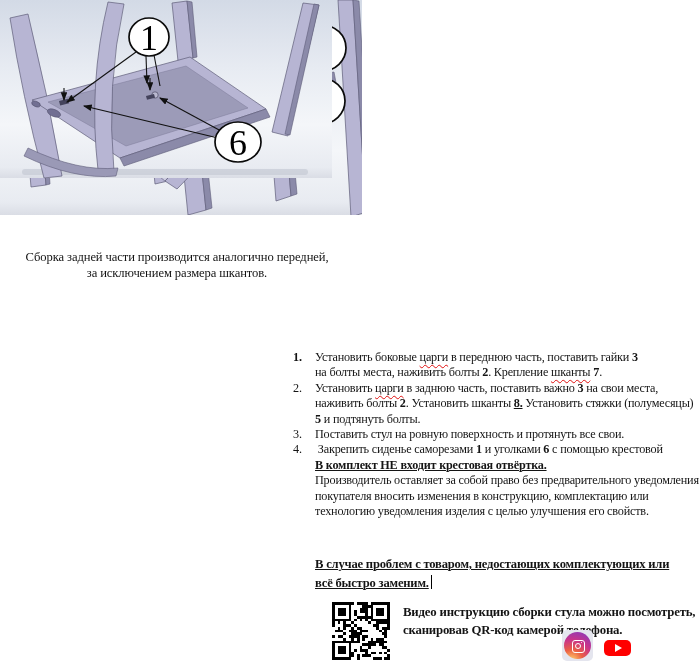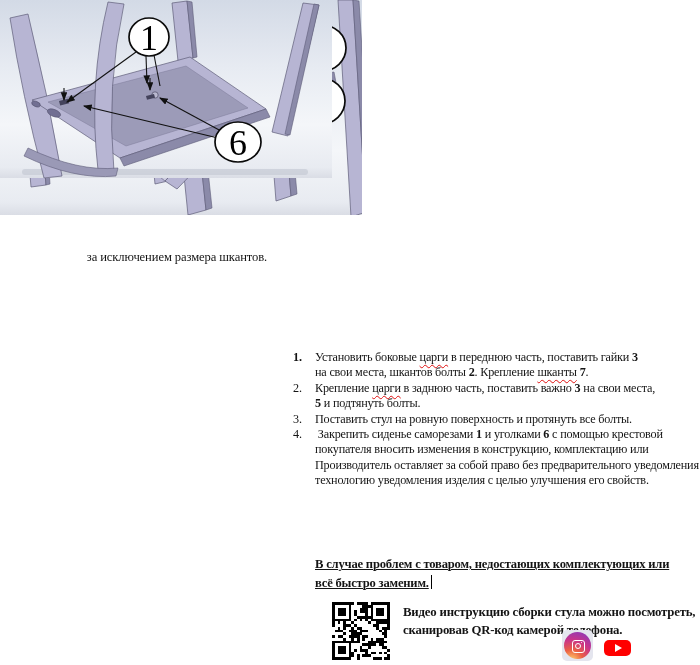--- a/index.html
+++ b/index.html
@@ -157,20 +157,21 @@
     </g>
     <g>
       <ellipse class="nc" cx="163" cy="138" rx="26" ry="24"></ellipse>
       <text class="num num1" x="163" y="153">5</text>
     </g>
   </svg>
   <div class="callout">боковые царги устанавливаются метками, для крепления сидушки, к верху!!!</div>
 </div>
 
 <div id="note">
+  <div class="line"><span>Сборка задней части производится аналогично передней,</span></div>
   <div class="line"><span>за исключением размера шкантов.</span></div>
 </div>
 
 <div class="h" id="h3">3.   Крепление сидушки.</div>
 
 <div class="diagram" id="d2">
   <svg width="332" height="178" viewBox="0 0 332 178">
     <defs>
       <marker id="ah2" markerWidth="9" markerHeight="8" refX="7" refY="3" orient="auto">
         <path d="M0,0L8,3L0,6Z" fill="#111"></path>
@@ -223,42 +224,44 @@
       <text class="num num2" x="238" y="155">6</text>
     </g>
   </svg>
 </div>
 
 <div id="list">
   <div class="item">
     <span class="marker b">1.</span>
     <div>
       <div class="line"><span>Установить боковые </span><span class="sq">царги</span><span> в переднюю часть, поставить гайки </span><span class="b">3</span></div>
-      <div class="line"><span>на свои места, шкантов болты </span><span class="b">2</span><span>. Крепление </span><span class="sq">шканты</span><span> </span><span class="b">7</span><span>.</span></div>
+      <div class="line"><span>на болты места, наживить болты </span><span class="b">2</span><span>. Крепление </span><span class="sq">шканты</span><span> </span><span class="b">7</span><span>.</span></div>
     </div>
   </div>
   <div class="item">
     <span class="marker">2.</span>
     <div>
-      <div class="line"><span>Крепление </span><span class="sq">царги</span><span> в заднюю часть, поставить важно </span><span class="b">3</span><span> на свои места,</span></div>
+      <div class="line"><span>Установить </span><span class="sq">царги</span><span> в заднюю часть, поставить важно </span><span class="b">3</span><span> на свои места,</span></div>
+      <div class="line"><span>наживить болты </span><span class="b">2</span><span>. Установить шканты </span><span class="b u">8.</span><span> Установить стяжки (полумесяцы)</span></div>
       <div class="line"><span class="b">5</span><span> и подтянуть болты.</span></div>
     </div>
   </div>
   <div class="item">
     <span class="marker">3.</span>
     <div>
-      <div class="line"><span>Поставить стул на ровную поверхность и протянуть все болты.</span></div>
+      <div class="line"><span>Поставить стул на ровную поверхность и протянуть все свои.</span></div>
     </div>
   </div>
   <div class="item">
     <span class="marker">4.</span>
     <div>
       <div class="line"><span> Закрепить сиденье саморезами </span><span class="b">1</span><span> и уголками </span><span class="b">6</span><span> с помощью крестовой</span></div>
+      <div class="line"><span class="b u">В комплект НЕ входит крестовая отвёртка.</span></div>
+      <div class="line"><span>Производитель оставляет за собой право без предварительного уведомления</span></div>
       <div class="line"><span>покупателя вносить изменения в конструкцию, комплектацию или</span></div>
-      <div class="line"><span>Производитель оставляет за собой право без предварительного уведомления</span></div>
       <div class="line"><span>технологию уведомления изделия с целью улучшения его свойств.</span></div>
     </div>
   </div>
 </div>
 
 <div id="warranty">
   <div class="line"><span class="b u">В случае проблем с товаром, недостающих комплектующих или</span></div>
   <div class="line"><span class="wl3"><span class="b u">всё быстро заменим.</span></span><span class="cursor"></span></div>
 </div>
 

